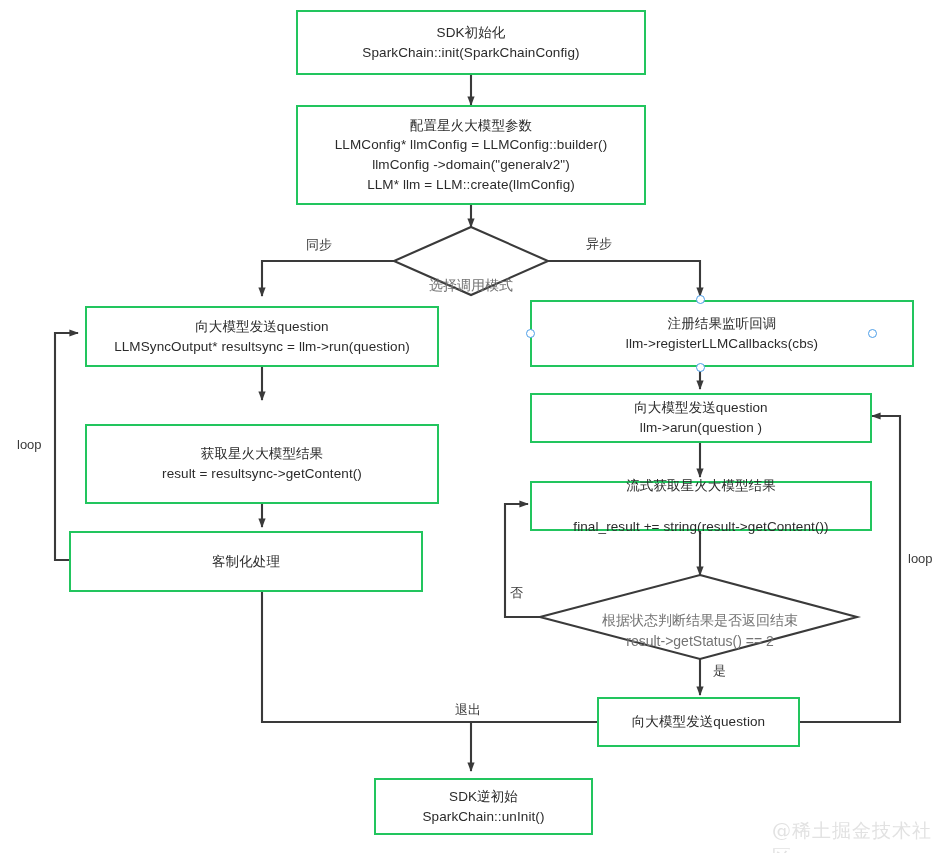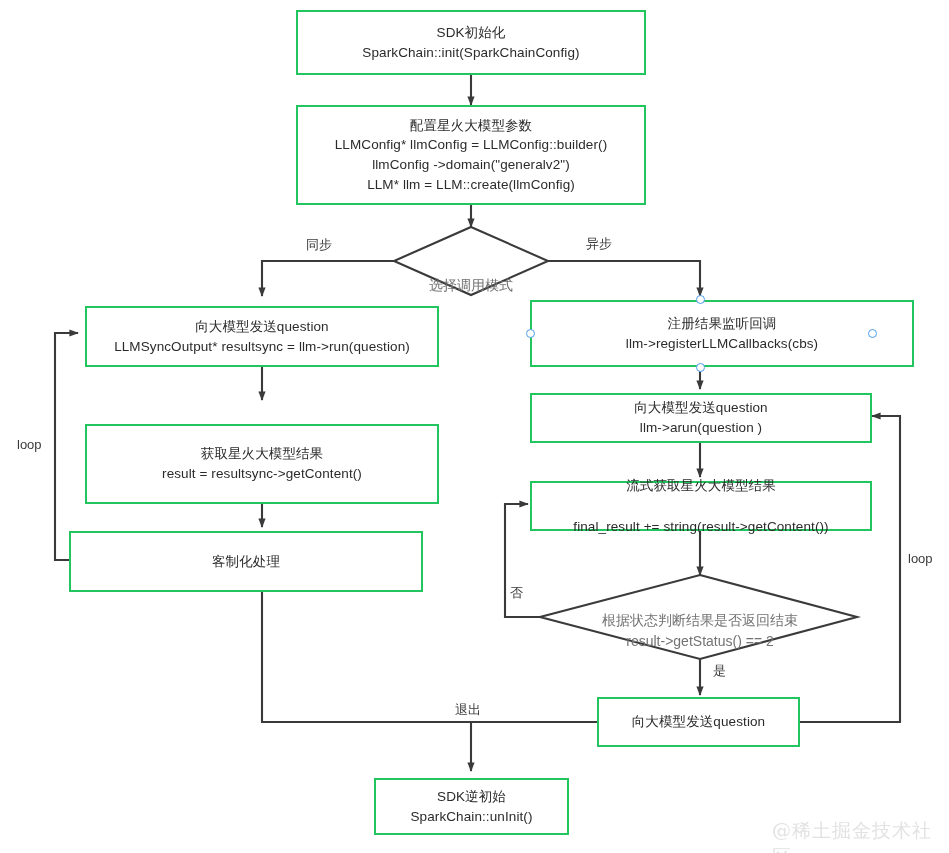--- a/index.html
+++ b/index.html
@@ -179,21 +179,21 @@
 
   <div class="diamond-label" style="left:560px; top:583px; width:280px; height:68px;">
     <span class="node-line">根据状态判断结果是否返回结束</span>
     <span class="node-line">result-&gt;getStatus() == 2</span>
   </div>
 
   <div class="node-box" style="left:597px; top:697px; width:203px; height:50px;">
     <span class="node-line">向大模型发送question</span>
   </div>
 
-  <div class="node-box" style="left:374px; top:778px; width:195px; height:57px;">
+  <div class="node-box" style="left:374px; top:778px; width:219px; height:57px;">
     <span class="node-line">SDK逆初始</span>
     <span class="node-line">SparkChain::unInit()</span>
   </div>
 
   <div class="edge-label" style="left:306px; top:238px;">同步</div>
   <div class="edge-label" style="left:586px; top:238px;font-family:Liberation Mono, monospace;">异步</div>
   <div class="edge-label" style="left:17px; top:438px;">loop</div>
   <div class="edge-label" style="left:908px; top:552px;">loop</div>
   <div class="edge-label" style="left:510px; top:586px;">否</div>
   <div class="edge-label" style="left:713px; top:664px;">是</div>

